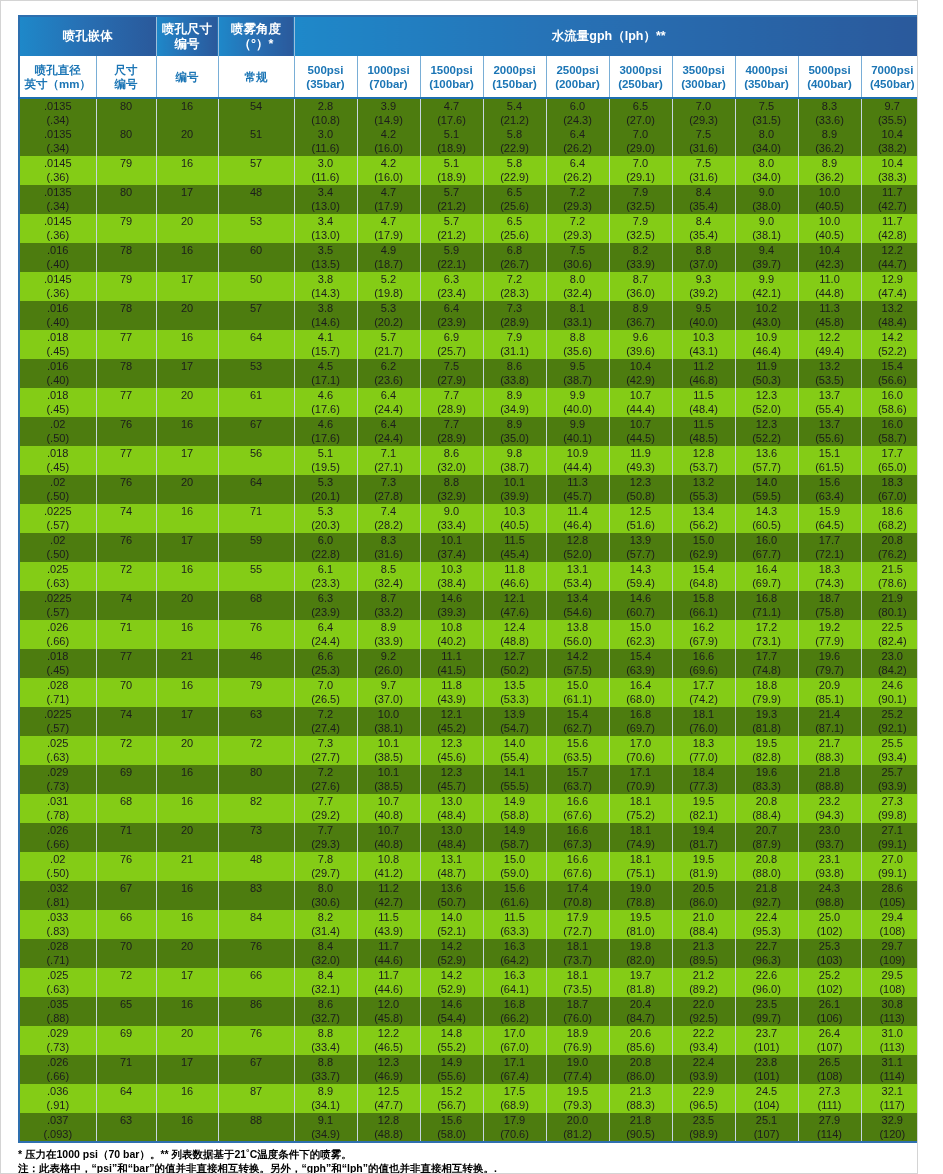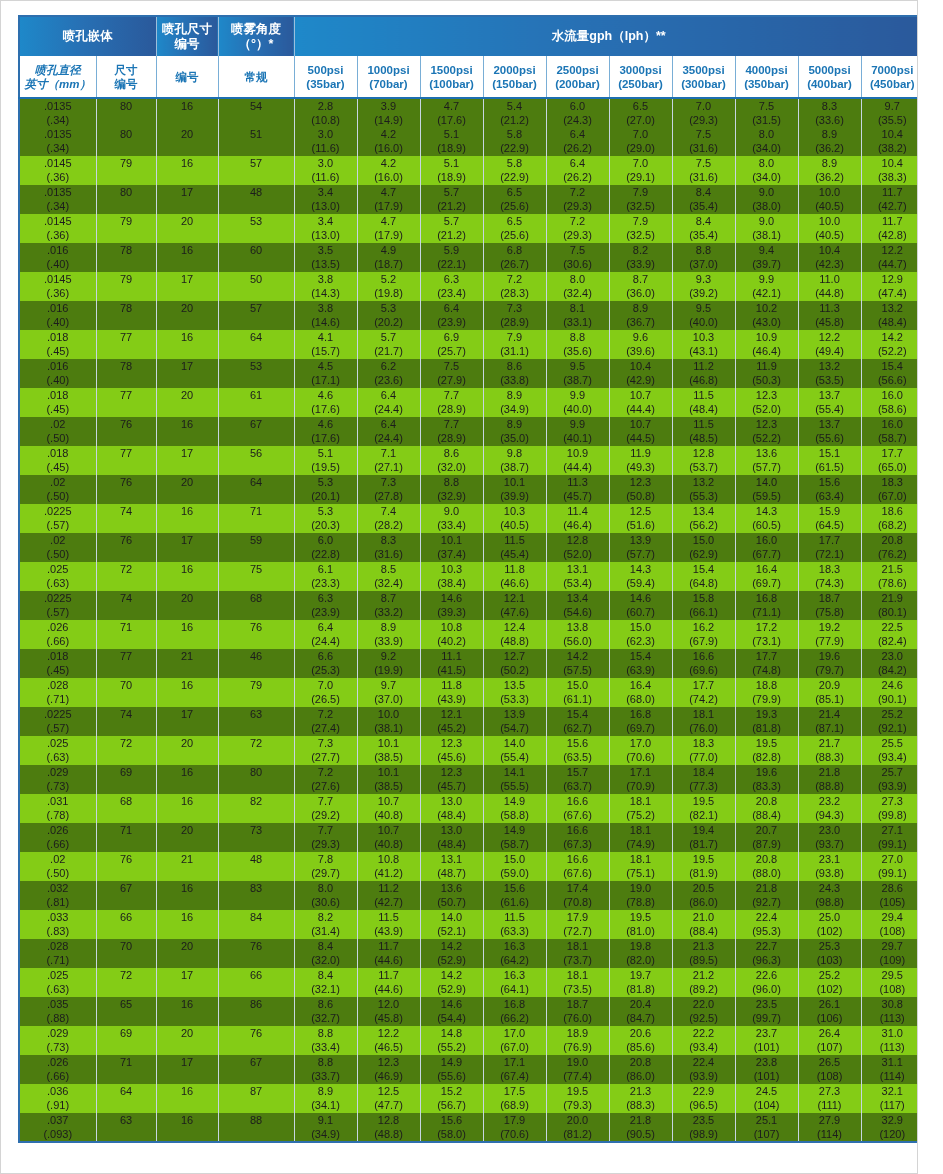--- a/index.html
+++ b/index.html
@@ -41,21 +41,21 @@
     font-size: 11.5px;
     font-weight: bold;
     height: 42px;
     text-align: center;
     vertical-align: middle;
     white-space: pre-line;
     line-height: 14px;
     border-left: 1px solid #79aed6;
     border-bottom: 2px solid #1d6fb1;
   }
-  thead tr.cols th:first-child { border-left: none; font-style: italic; }
+  thead tr.cols th:first-child { border-left: none; }
   
   tbody td {
     font-size: 11px;
     line-height: 13.5px;
     color: #1c1c1c;
     text-align: center;
     vertical-align: top;
     white-space: pre-line;
     height: 29px;
     padding-top: 1px;
@@ -555,21 +555,21 @@
           <td>17.7
 (72.1)</td>
           <td>20.8
 (76.2)</td>
         </tr>
         <tr>
           <td>.025
 (.63)</td>
           <td>72</td>
           <td>16</td>
-          <td>75</td>
+          <td>55</td>
           <td>6.1
 (23.3)</td>
           <td>8.5
 (32.4)</td>
           <td>10.3
 (38.4)</td>
           <td>11.8
 (46.6)</td>
           <td>13.1
 (53.4)</td>
@@ -640,21 +640,21 @@
         </tr>
         <tr>
           <td>.018
 (.45)</td>
           <td>77</td>
           <td>21</td>
           <td>46</td>
           <td>6.6
 (25.3)</td>
           <td>9.2
-(19.9)</td>
+(26.0)</td>
           <td>11.1
 (41.5)</td>
           <td>12.7
 (50.2)</td>
           <td>14.2
 (57.5)</td>
           <td>15.4
 (63.9)</td>
           <td>16.6
 (69.6)</td>
@@ -1093,14 +1093,18 @@
           <td>25.1
 (107)</td>
           <td>27.9
 (114)</td>
           <td>32.9
 (120)</td>
         </tr>
       </tbody>
   </table>
 
+  <div class="footnotes">
+    <div>* 压力在1000 psi（70 bar）。** 列表数据基于21˚C温度条件下的喷雾。</div>
+    <div>注：此表格中，“psi”和“bar”的值并非直接相互转换。另外，“gph”和“lph”的值也并非直接相互转换。.</div>
+  </div>
 
 </div>
 
 </body></html>

